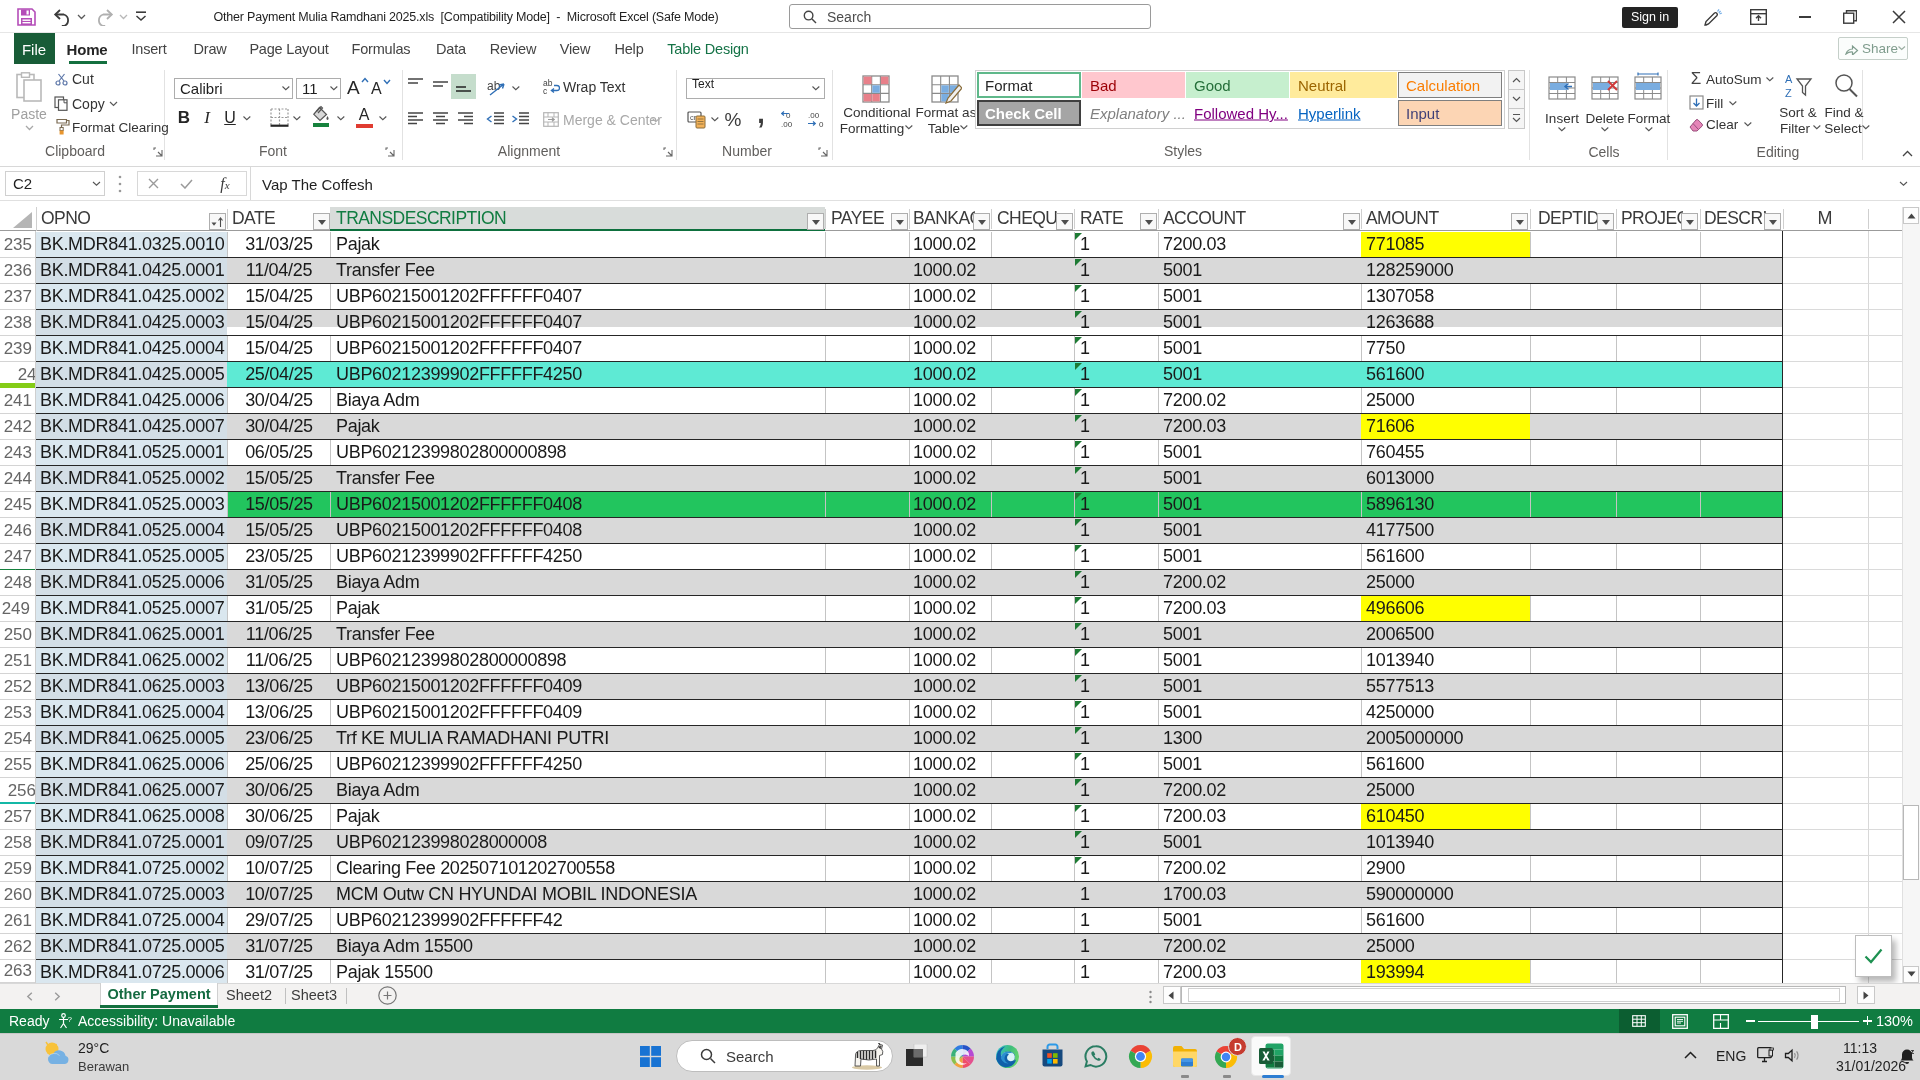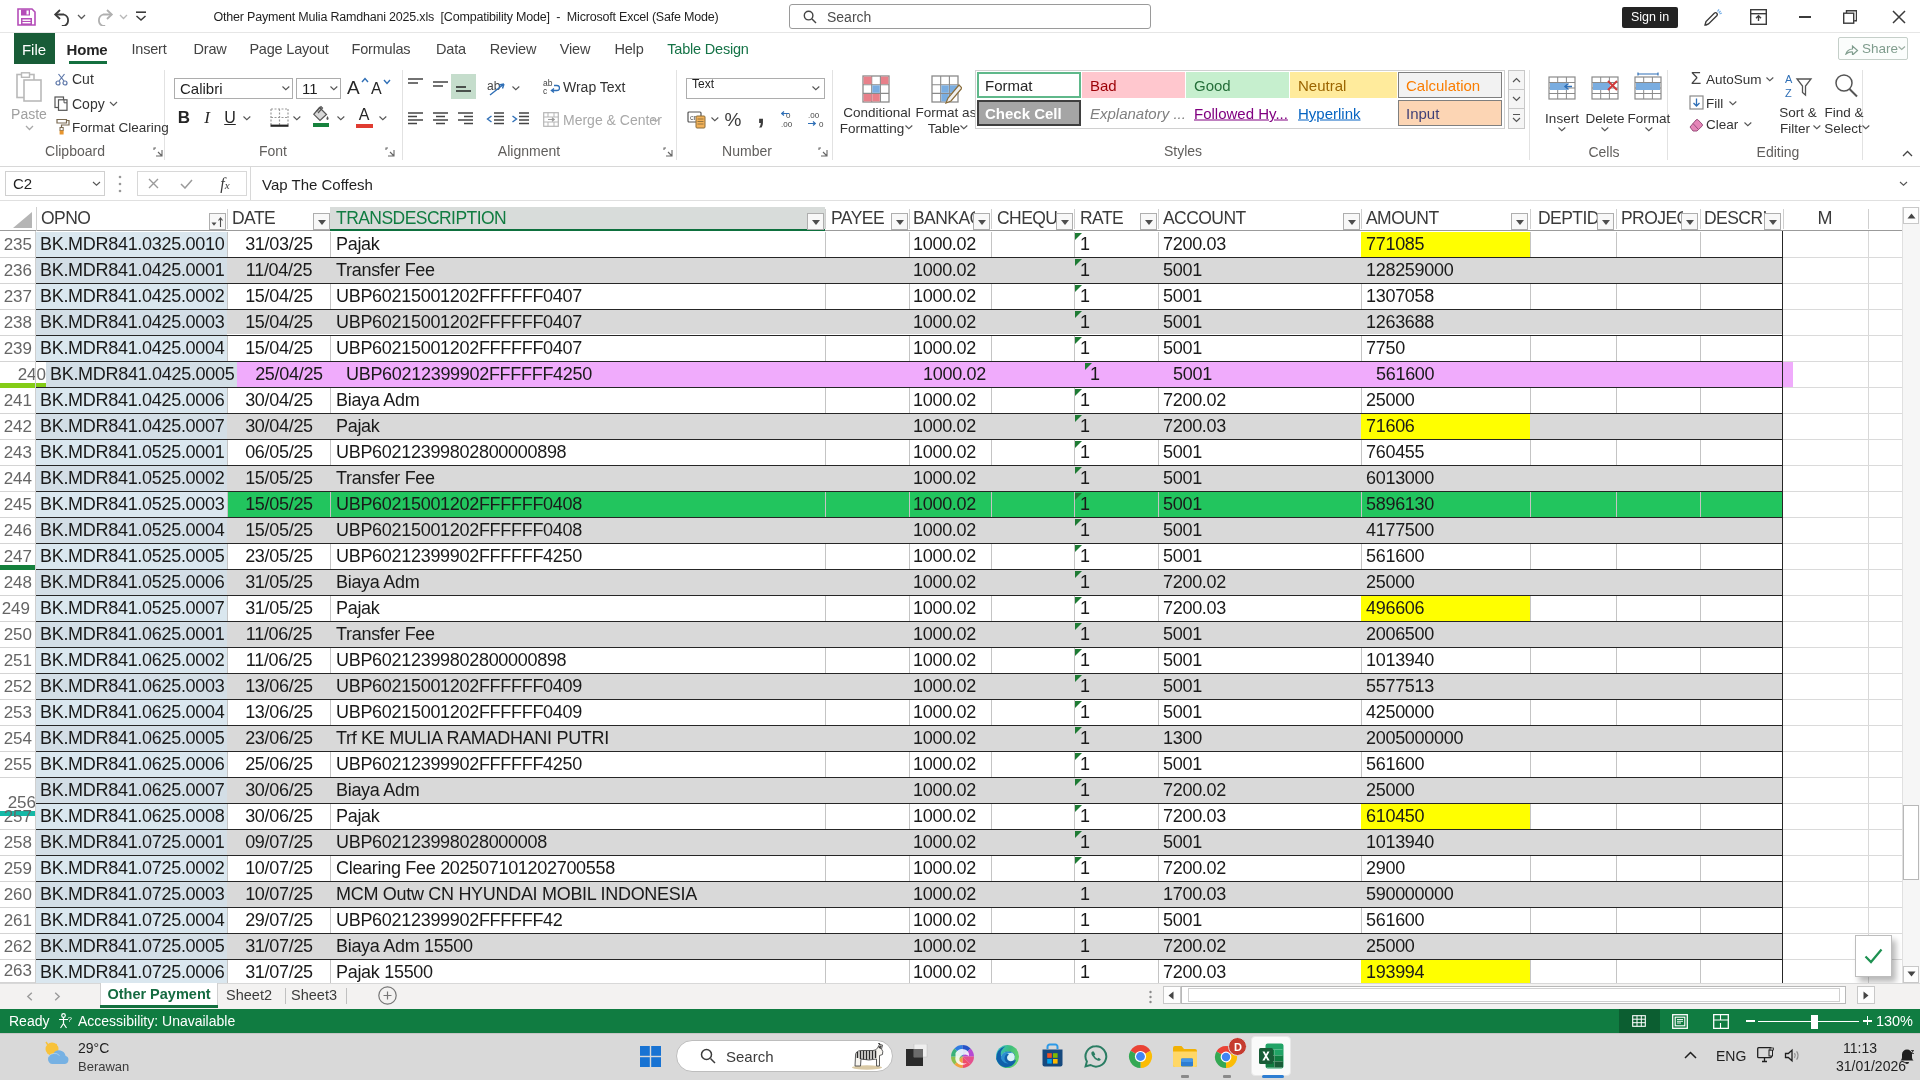--- a/index.html
+++ b/index.html
@@ -580,21 +580,21 @@
 <div class="tx" style="left:877px;top:12px;transform:translateY(-50%);font-size:18px;letter-spacing:-0.3px;color:#1a1a1a;">1000.02</div>
 <div class="tx" style="left:1044px;top:12px;transform:translateY(-50%);font-size:18px;letter-spacing:-0.3px;color:#1a1a1a;">1</div>
 <div class="tx" style="left:1127px;top:12px;transform:translateY(-50%);font-size:18px;letter-spacing:-0.3px;color:#1a1a1a;">5001</div>
 <div class="tx" style="left:1330px;top:12px;transform:translateY(-50%);font-size:18px;letter-spacing:-0.3px;color:#1a1a1a;">1307058</div>
 </div>
 <div class="abs" style="left:36px;top:309px;width:1747px;height:1px;background:#262626;"></div>
 <div class="abs" style="left:1783px;top:309px;width:119px;height:1px;background:#dadada;"></div>
 <div class="abs" style="left:0px;top:310px;width:36px;height:26px;border-bottom:1px solid #d4d4d4;">
       <div class="tx" style="right:4px;left:auto;top:13px;transform:translateY(-50%);font-size:17px;color:#666;">238</div>
     </div>
-<div class="abs" style="left:36px;top:310px;width:1747px;height:24px;background:#d9d9d9;">
+<div class="abs" style="left:36px;top:310px;width:1747px;height:17px;background:#d9d9d9;">
 <div class="abs" style="left:0px;top:0px;width:191px;height:26px;background:#d3dee6;"></div>
 <svg class="abs" style="left:1039px;top:1px" width="7" height="7" viewBox="0 0 7 7">
         <path d="M0 0 H7 L0 7z" fill="#1e7b34"></path>
       </svg>
 <div class="tx" style="left:4px;top:12px;transform:translateY(-50%);font-size:18px;letter-spacing:-0.3px;color:#1a1a1a;">BK.MDR841.0425.0003</div>
 <div class="tx" style="left:243px;top:12px;transform:translate(-50%,-50%);font-size:18px;letter-spacing:-0.3px;color:#1a1a1a;">15/04/25</div>
 <div class="tx" style="left:300px;top:12px;transform:translateY(-50%);font-size:18px;letter-spacing:-0.3px;color:#1a1a1a;">UBP60215001202FFFFFF0407</div>
 <div class="tx" style="left:877px;top:12px;transform:translateY(-50%);font-size:18px;letter-spacing:-0.3px;color:#1a1a1a;">1000.02</div>
 <div class="tx" style="left:1044px;top:12px;transform:translateY(-50%);font-size:18px;letter-spacing:-0.3px;color:#1a1a1a;">1</div>
 <div class="tx" style="left:1127px;top:12px;transform:translateY(-50%);font-size:18px;letter-spacing:-0.3px;color:#1a1a1a;">5001</div>
@@ -627,21 +627,21 @@
 <div class="tx" style="left:877px;top:12px;transform:translateY(-50%);font-size:18px;letter-spacing:-0.3px;color:#1a1a1a;">1000.02</div>
 <div class="tx" style="left:1044px;top:12px;transform:translateY(-50%);font-size:18px;letter-spacing:-0.3px;color:#1a1a1a;">1</div>
 <div class="tx" style="left:1127px;top:12px;transform:translateY(-50%);font-size:18px;letter-spacing:-0.3px;color:#1a1a1a;">5001</div>
 <div class="tx" style="left:1330px;top:12px;transform:translateY(-50%);font-size:18px;letter-spacing:-0.3px;color:#1a1a1a;">7750</div>
 </div>
 <div class="abs" style="left:36px;top:361px;width:1747px;height:1px;background:#262626;"></div>
 <div class="abs" style="left:1783px;top:361px;width:119px;height:1px;background:#dadada;"></div>
 <div class="abs" style="left:0px;top:362px;width:50px;height:26px;border-bottom:5px solid #84cc16;">
       <div class="tx" style="right:4px;left:auto;top:13px;transform:translateY(-50%);font-size:17px;color:#666;">240</div>
     </div>
-<div class="abs" style="left:36px;top:362px;width:1747px;height:26px;background:#f0abfc;margin-left:10px;">
+<div class="abs" style="left:36px;top:362px;width:1747px;height:26px;background:#5eead4;">
 <div class="abs" style="left:0px;top:0px;width:191px;height:26px;background:#d3dee6;"></div>
 <svg class="abs" style="left:1039px;top:1px" width="7" height="7" viewBox="0 0 7 7">
         <path d="M0 0 H7 L0 7z" fill="#1e7b34"></path>
       </svg>
 <div class="tx" style="left:4px;top:12px;transform:translateY(-50%);font-size:18px;letter-spacing:-0.3px;color:#1a1a1a;">BK.MDR841.0425.0005</div>
 <div class="tx" style="left:243px;top:12px;transform:translate(-50%,-50%);font-size:18px;letter-spacing:-0.3px;color:#1a1a1a;">25/04/25</div>
 <div class="tx" style="left:300px;top:12px;transform:translateY(-50%);font-size:18px;letter-spacing:-0.3px;color:#1a1a1a;">UBP60212399902FFFFFF4250</div>
 <div class="tx" style="left:877px;top:12px;transform:translateY(-50%);font-size:18px;letter-spacing:-0.3px;color:#1a1a1a;">1000.02</div>
 <div class="tx" style="left:1044px;top:12px;transform:translateY(-50%);font-size:18px;letter-spacing:-0.3px;color:#1a1a1a;">1</div>
 <div class="tx" style="left:1127px;top:12px;transform:translateY(-50%);font-size:18px;letter-spacing:-0.3px;color:#1a1a1a;">5001</div>
@@ -784,21 +784,21 @@
 <div class="tx" style="left:4px;top:12px;transform:translateY(-50%);font-size:18px;letter-spacing:-0.3px;color:#1a1a1a;">BK.MDR841.0525.0004</div>
 <div class="tx" style="left:243px;top:12px;transform:translate(-50%,-50%);font-size:18px;letter-spacing:-0.3px;color:#1a1a1a;">15/05/25</div>
 <div class="tx" style="left:300px;top:12px;transform:translateY(-50%);font-size:18px;letter-spacing:-0.3px;color:#1a1a1a;">UBP60215001202FFFFFF0408</div>
 <div class="tx" style="left:877px;top:12px;transform:translateY(-50%);font-size:18px;letter-spacing:-0.3px;color:#1a1a1a;">1000.02</div>
 <div class="tx" style="left:1044px;top:12px;transform:translateY(-50%);font-size:18px;letter-spacing:-0.3px;color:#1a1a1a;">1</div>
 <div class="tx" style="left:1127px;top:12px;transform:translateY(-50%);font-size:18px;letter-spacing:-0.3px;color:#1a1a1a;">5001</div>
 <div class="tx" style="left:1330px;top:12px;transform:translateY(-50%);font-size:18px;letter-spacing:-0.3px;color:#1a1a1a;">4177500</div>
 </div>
 <div class="abs" style="left:36px;top:543px;width:1747px;height:1px;background:#262626;"></div>
 <div class="abs" style="left:1783px;top:543px;width:119px;height:1px;background:#dadada;"></div>
-<div class="abs" style="left:0px;top:544px;width:36px;height:26px;border-bottom:5px solid #15803d;">
+<div class="abs" style="left:0px;top:544px;width:36px;height:26px;border-bottom:1px solid #15803d;">
       <div class="tx" style="right:4px;left:auto;top:13px;transform:translateY(-50%);font-size:17px;color:#666;">247</div>
     </div>
 <div class="abs" style="left:36px;top:544px;width:1747px;height:26px;background:#ffffff;">
 <div class="abs" style="left:0px;top:0px;width:191px;height:26px;background:#dae7ef;"></div>
 <div class="abs" style="left:191px;top:0;width:1px;height:26px;background:#c4c4c4;"></div>
 <div class="abs" style="left:294px;top:0;width:1px;height:26px;background:#c4c4c4;"></div>
 <div class="abs" style="left:789px;top:0;width:1px;height:26px;background:#c4c4c4;"></div>
 <div class="abs" style="left:873px;top:0;width:1px;height:26px;background:#c4c4c4;"></div>
 <div class="abs" style="left:955px;top:0;width:1px;height:26px;background:#c4c4c4;"></div>
 <div class="abs" style="left:1038px;top:0;width:1px;height:26px;background:#c4c4c4;"></div>
@@ -1002,21 +1002,21 @@
 <div class="tx" style="left:4px;top:12px;transform:translateY(-50%);font-size:18px;letter-spacing:-0.3px;color:#1a1a1a;">BK.MDR841.0625.0006</div>
 <div class="tx" style="left:243px;top:12px;transform:translate(-50%,-50%);font-size:18px;letter-spacing:-0.3px;color:#1a1a1a;">25/06/25</div>
 <div class="tx" style="left:300px;top:12px;transform:translateY(-50%);font-size:18px;letter-spacing:-0.3px;color:#1a1a1a;">UBP60212399902FFFFFF4250</div>
 <div class="tx" style="left:877px;top:12px;transform:translateY(-50%);font-size:18px;letter-spacing:-0.3px;color:#1a1a1a;">1000.02</div>
 <div class="tx" style="left:1044px;top:12px;transform:translateY(-50%);font-size:18px;letter-spacing:-0.3px;color:#1a1a1a;">1</div>
 <div class="tx" style="left:1127px;top:12px;transform:translateY(-50%);font-size:18px;letter-spacing:-0.3px;color:#1a1a1a;">5001</div>
 <div class="tx" style="left:1330px;top:12px;transform:translateY(-50%);font-size:18px;letter-spacing:-0.3px;color:#1a1a1a;">561600</div>
 </div>
 <div class="abs" style="left:36px;top:777px;width:1747px;height:1px;background:#262626;"></div>
 <div class="abs" style="left:1783px;top:777px;width:119px;height:1px;background:#dadada;"></div>
-<div class="abs" style="left:0px;top:778px;width:40px;height:26px;border-bottom:5px solid #14b8a6;margin-top:12px;">
+<div class="abs" style="left:0px;top:778px;width:40px;height:26px;border-bottom:2px solid #14b8a6;">
       <div class="tx" style="right:4px;left:auto;top:13px;transform:translateY(-50%);font-size:17px;color:#666;">256</div>
     </div>
 <div class="abs" style="left:36px;top:778px;width:1747px;height:26px;background:#d9d9d9;">
 <div class="abs" style="left:0px;top:0px;width:191px;height:26px;background:#d3dee6;"></div>
 <svg class="abs" style="left:1039px;top:1px" width="7" height="7" viewBox="0 0 7 7">
         <path d="M0 0 H7 L0 7z" fill="#1e7b34"></path>
       </svg>
 <div class="tx" style="left:4px;top:12px;transform:translateY(-50%);font-size:18px;letter-spacing:-0.3px;color:#1a1a1a;">BK.MDR841.0625.0007</div>
 <div class="tx" style="left:243px;top:12px;transform:translate(-50%,-50%);font-size:18px;letter-spacing:-0.3px;color:#1a1a1a;">30/06/25</div>
 <div class="tx" style="left:300px;top:12px;transform:translateY(-50%);font-size:18px;letter-spacing:-0.3px;color:#1a1a1a;">Biaya Adm</div>

